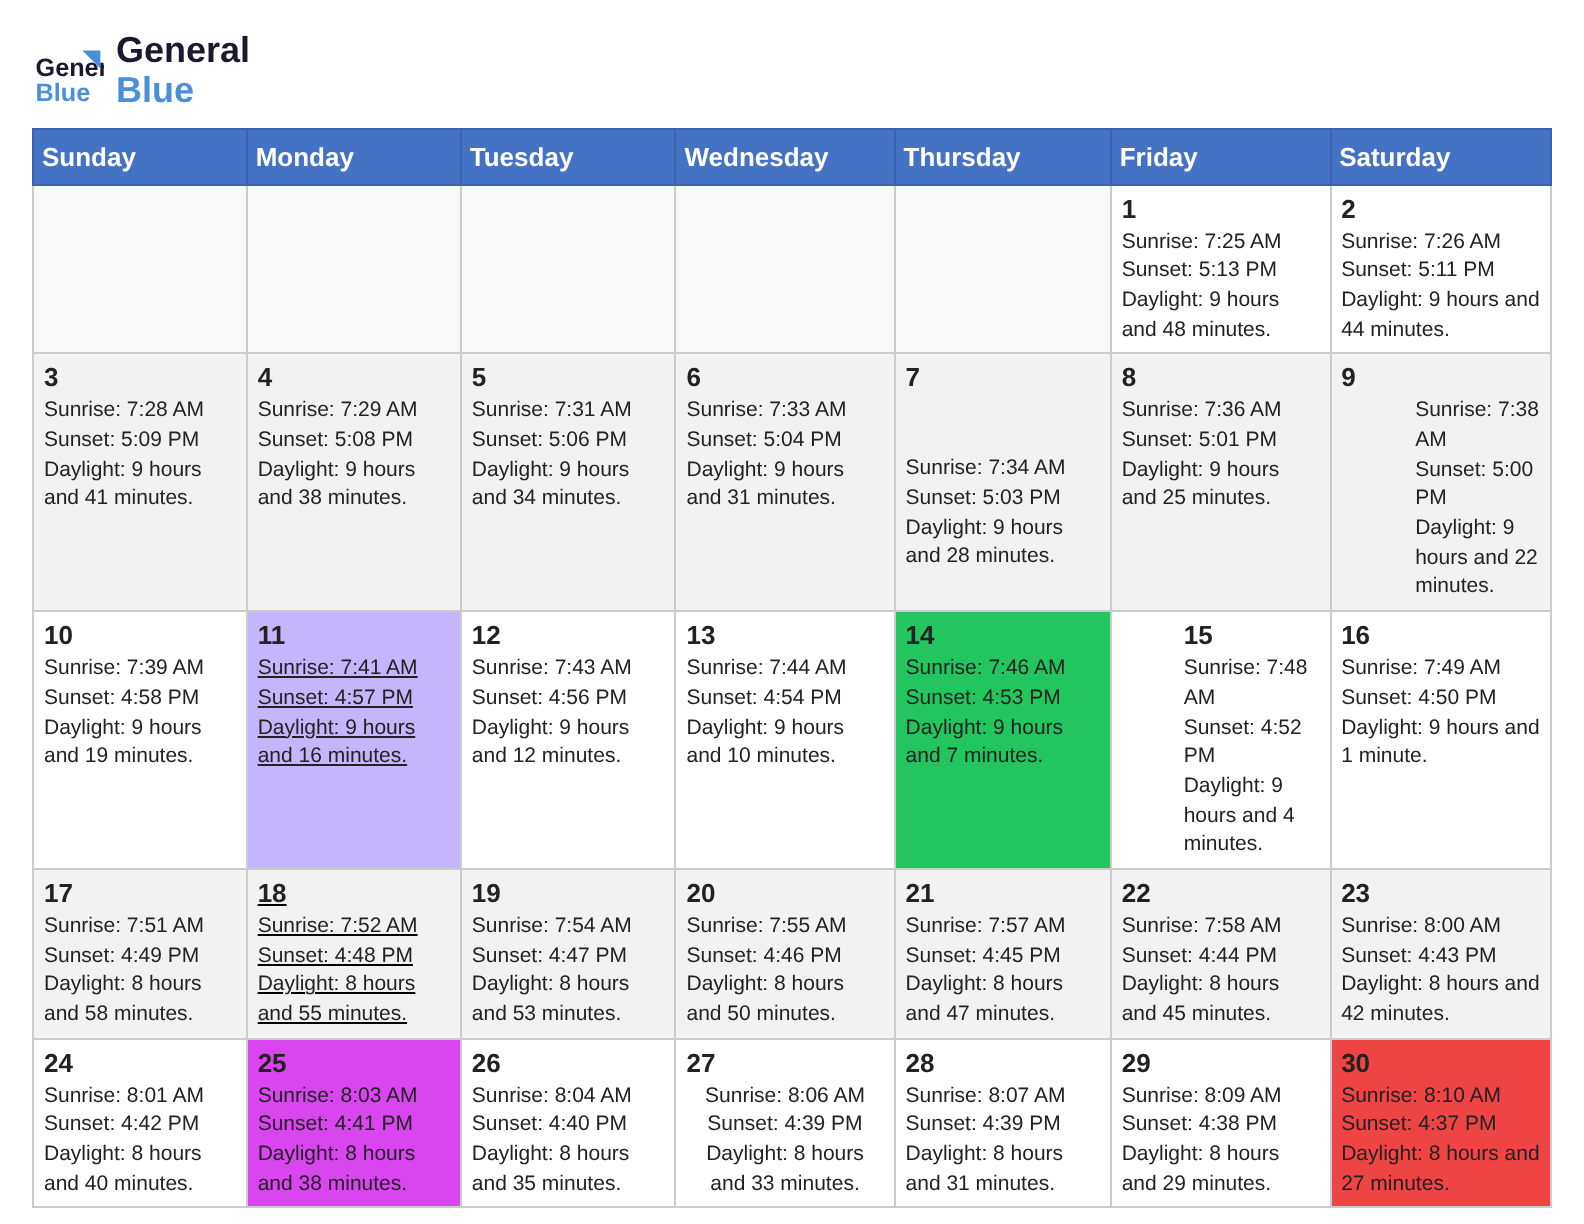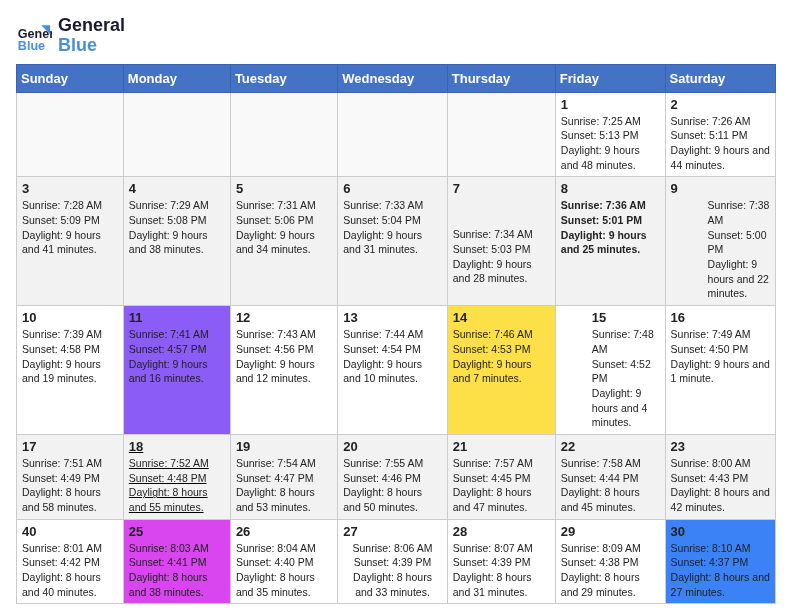--- a/index.html
+++ b/index.html
@@ -172,57 +172,57 @@
 Daylight: 9 hours and 31 minutes.</div>
         </td>
         <td style="background: rgb(242, 242, 242);">
           <span class="day-number">7</span>
           <div class="day-info" style="white-space: pre-line; margin-top: 31px;">Sunrise: 7:34 AM
 Sunset: 5:03 PM
 Daylight: 9 hours and 28 minutes.</div>
         </td>
         <td style="background: rgb(242, 242, 242);">
           <span class="day-number">8</span>
-          <div class="day-info" style="white-space: pre-line; font-weight: bold;">Sunrise: 7:36 AM
+          <div class="day-info" style="white-space: pre-line;">Sunrise: 7:36 AM
 Sunset: 5:01 PM
 Daylight: 9 hours and 25 minutes.</div>
         </td>
         <td style="background: rgb(242, 242, 242);">
           <span class="day-number">9</span>
           <div class="day-info" style="white-space: pre-line; margin-left: 37px;">Sunrise: 7:38 AM
 Sunset: 5:00 PM
 Daylight: 9 hours and 22 minutes.</div>
         </td>
       </tr>
       <tr>
         <td style="background: rgb(255, 255, 255);">
           <span class="day-number">10</span>
           <div class="day-info" style="white-space: pre-line;">Sunrise: 7:39 AM
 Sunset: 4:58 PM
 Daylight: 9 hours and 19 minutes.</div>
         </td>
-        <td style="background: #8b5cf6;">
+        <td style="background: #c4b5fd;">
           <span class="day-number">11</span>
-          <div class="day-info" style="white-space: pre-line;">Sunrise: 7:41 AM
+          <div class="day-info" style="white-space: pre-line; text-decoration: underline;">Sunrise: 7:41 AM
 Sunset: 4:57 PM
 Daylight: 9 hours and 16 minutes.</div>
         </td>
         <td style="background: rgb(255, 255, 255);">
           <span class="day-number">12</span>
           <div class="day-info" style="white-space: pre-line;">Sunrise: 7:43 AM
 Sunset: 4:56 PM
 Daylight: 9 hours and 12 minutes.</div>
         </td>
         <td style="background: rgb(255, 255, 255);">
           <span class="day-number">13</span>
           <div class="day-info" style="white-space: pre-line;">Sunrise: 7:44 AM
 Sunset: 4:54 PM
 Daylight: 9 hours and 10 minutes.</div>
         </td>
-        <td style="background: #fde047;">
+        <td style="background: #22c55e;">
           <span class="day-number">14</span>
           <div class="day-info" style="white-space: pre-line;">Sunrise: 7:46 AM
 Sunset: 4:53 PM
 Daylight: 9 hours and 7 minutes.</div>
         </td>
         <td style="background: rgb(255, 255, 255); padding-left: 36px;">
           <span class="day-number">15</span>
           <div class="day-info" style="white-space: pre-line;">Sunrise: 7:48 AM
 Sunset: 4:52 PM
 Daylight: 9 hours and 4 minutes.</div>
@@ -273,21 +273,21 @@
         </td>
         <td style="background: rgb(242, 242, 242);">
           <span class="day-number">23</span>
           <div class="day-info" style="white-space: pre-line;">Sunrise: 8:00 AM
 Sunset: 4:43 PM
 Daylight: 8 hours and 42 minutes.</div>
         </td>
       </tr>
       <tr>
         <td style="background: rgb(255, 255, 255);">
-          <span class="day-number">40</span>
+          <span class="day-number">24</span>
           <div class="day-info" style="white-space: pre-line;">Sunrise: 8:01 AM
 Sunset: 4:42 PM
 Daylight: 8 hours and 40 minutes.</div>
         </td>
         <td style="background: #d946ef;">
           <span class="day-number">25</span>
           <div class="day-info" style="white-space: pre-line;">Sunrise: 8:03 AM
 Sunset: 4:41 PM
 Daylight: 8 hours and 38 minutes.</div>
         </td>
@@ -308,21 +308,21 @@
           <div class="day-info" style="white-space: pre-line;">Sunrise: 8:07 AM
 Sunset: 4:39 PM
 Daylight: 8 hours and 31 minutes.</div>
         </td>
         <td style="background: rgb(255, 255, 255);">
           <span class="day-number">29</span>
           <div class="day-info" style="white-space: pre-line;">Sunrise: 8:09 AM
 Sunset: 4:38 PM
 Daylight: 8 hours and 29 minutes.</div>
         </td>
-        <td style="background: #3b82f6;">
+        <td style="background: #ef4444;">
           <span class="day-number">30</span>
           <div class="day-info" style="white-space: pre-line;">Sunrise: 8:10 AM
 Sunset: 4:37 PM
 Daylight: 8 hours and 27 minutes.</div>
         </td>
       </tr>
     </tbody>
 </table>
 
 </body></html>

